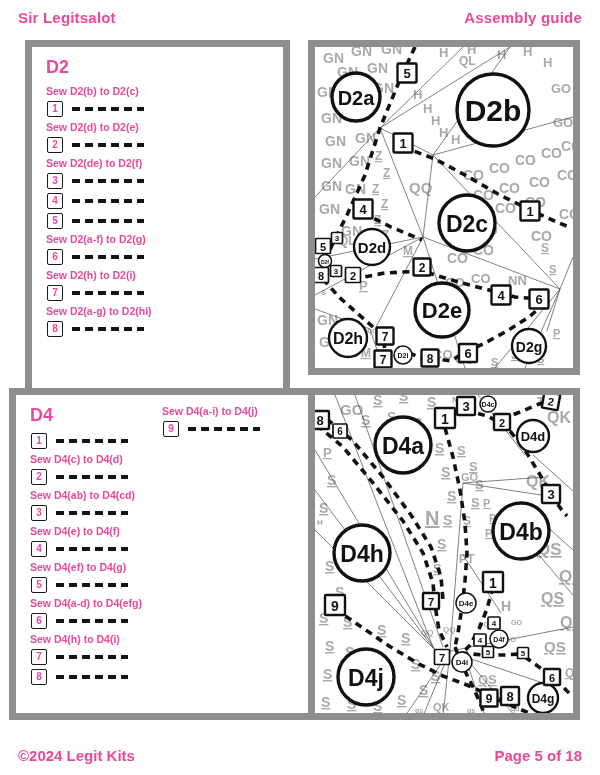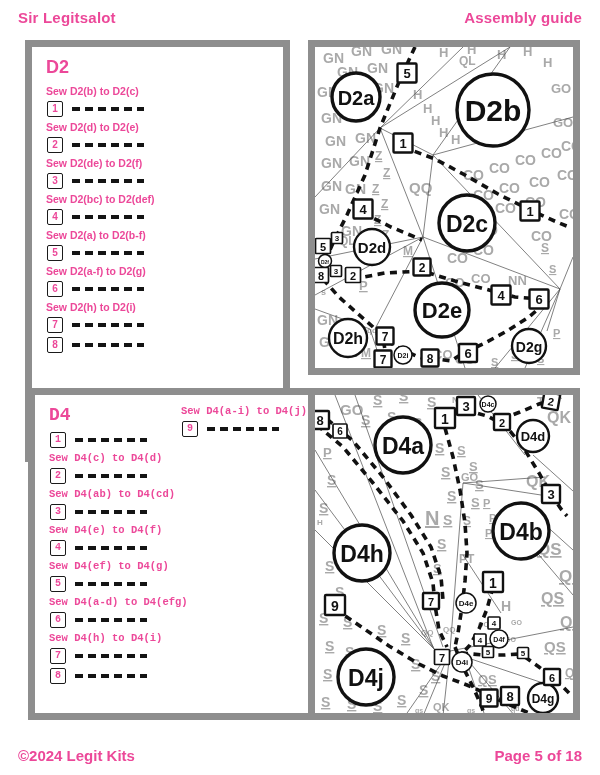--- a/index.html
+++ b/index.html
@@ -7,21 +7,21 @@
         font-family:"Liberation Sans","DejaVu Sans",sans-serif;color:#ec4899;}
   
   .hdr{position:absolute;top:9px;left:18px;right:18px;display:flex;justify-content:space-between;}
   .hdr span{font-size:15px;font-weight:bold;letter-spacing:.2px;}
   .ftr{position:absolute;bottom:11px;left:18px;right:18px;display:flex;justify-content:space-between;}
   .ftr span{font-size:15px;font-weight:bold;}
   
   .panel{position:absolute;border:7px solid #8e8e8e;background:#fff;box-sizing:border-box;}
   .p-tl{left:25px;top:40px;width:265px;height:422px;}
   .p-tr{left:308px;top:40px;width:272px;height:335px;}
-  .p-bl{left:28px;top:388px;width:320px;height:332px;font-family:Liberation Mono, monospace;}
+  .p-bl{left:9px;top:388px;width:320px;height:332px;}
   .p-br{left:308px;top:388px;width:272px;height:332px;}
   .panel-inner{position:relative;width:100%;height:100%;padding:10px 14px;box-sizing:border-box;overflow:hidden;}
   .sec-title{margin:0 0 7px 0;font-size:18px;font-weight:bold;}
   .step{margin-bottom:4px;}
   .step-text{font-size:10.5px;font-weight:bold;line-height:13px;margin-bottom:3px;white-space:nowrap;}
   .step-line{display:flex;align-items:center;height:16px;}
   .num-box{display:inline-block;width:14px;height:14px;border:1.6px solid #1a1a1a;border-radius:2px;
            font-size:10px;font-weight:bold;text-align:center;line-height:14px;background:#fff;margin:0 9px 0 1px;}
   .dashes{display:inline-block;width:72px;height:3.2px;
           background:repeating-linear-gradient(90deg,#141414 0 8px,transparent 8px 13px);}
@@ -62,29 +62,27 @@
 
   <div class="step">
     <div class="step-text">Sew D2(de) to D2(f)</div>
     <div class="step-line">
       <span class="num-box">3</span>
       <span class="dashes"></span>
     </div>
   </div>
 
   <div class="step">
-    <div class="step-text">Sew D2(bc) to D2(def)</div>
     <div class="step-line">
       <span class="num-box">4</span>
       <span class="dashes"></span>
     </div>
   </div>
 
   <div class="step">
-    <div class="step-text">Sew D2(a) to D2(b-f)</div>
     <div class="step-line">
       <span class="num-box">5</span>
       <span class="dashes"></span>
     </div>
   </div>
 
   <div class="step">
     <div class="step-text">Sew D2(a-f) to D2(g)</div>
     <div class="step-line">
       <span class="num-box">6</span>
@@ -94,20 +92,21 @@
 
   <div class="step">
     <div class="step-text">Sew D2(h) to D2(i)</div>
     <div class="step-line">
       <span class="num-box">7</span>
       <span class="dashes"></span>
     </div>
   </div>
 
   <div class="step">
+    <div class="step-text">Sew D2(a-g) to D2(hi)</div>
     <div class="step-line">
       <span class="num-box">8</span>
       <span class="dashes"></span>
     </div>
   </div>
 </div>
       <div class="extra-steps"></div>
     </div>
   </div>
 

